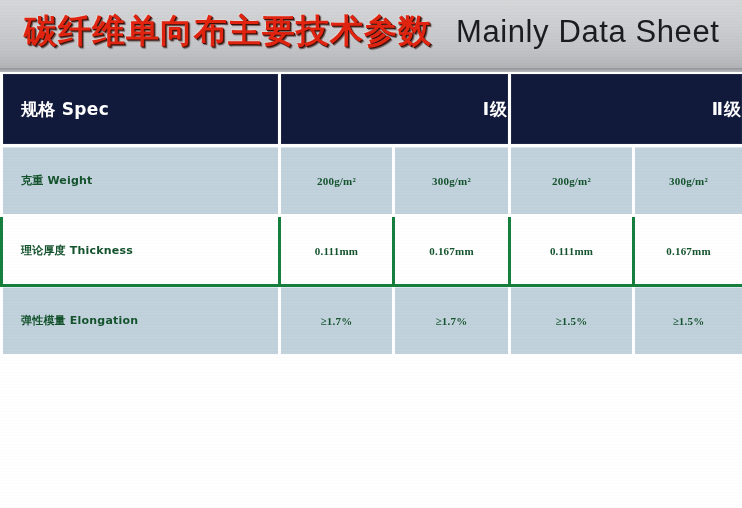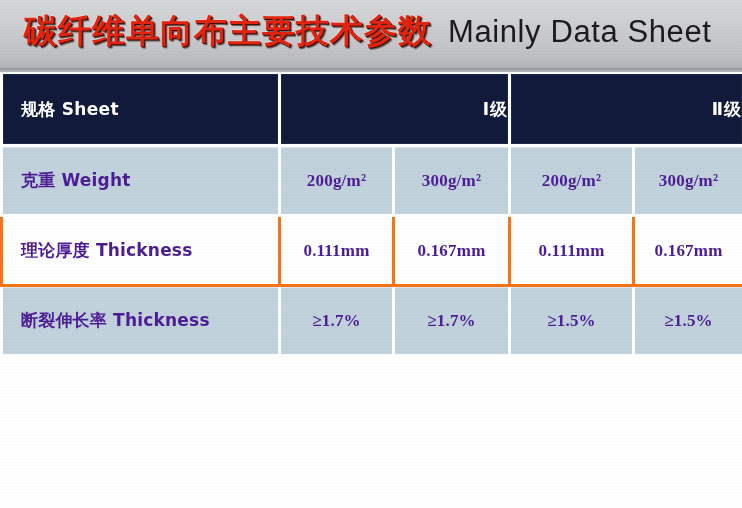--- a/index.html
+++ b/index.html
@@ -58,21 +58,21 @@
     font-size: 33px;
     font-weight: 700;
     color: #e02410;
     letter-spacing: 1px;
     text-shadow:
        1px 1px 0 #3a1008,
        2px 2px 1px rgba(40,12,6,0.6),
       -1px -1px 0 rgba(255,225,215,0.35);
   }
   .title-en {
-    margin-left: 16px;
+    margin-left: 24px;
     font-family: "Liberation Sans", "DejaVu Sans", sans-serif;
     font-size: 31px;
     font-weight: 400;
     color: #1b1b20;
     letter-spacing: 0.6px;
   }
 
   
   .table-wrap {
     position: absolute;
@@ -116,32 +116,32 @@
     font-size: 17px;
     font-weight: 700;
     font-family: "DejaVu Sans", "Liberation Sans", sans-serif;
     letter-spacing: 1px;
   }
 
   
   tbody td {
     height: 67px;
     padding: 0;
-    font-size: 17px;
-    color: #4c1d95;
+    font-size: 11px;
+    color: #14532d;
     vertical-align: middle;
   }
   tbody tr.row-tint td {
     background: #c2d2dd;
     border: 3px solid #ffffff;
     box-shadow: inset 0 1px 0 rgba(255,255,255,0.45);
   }
   tbody tr.row-plain td {
     background: #ffffff;
-    border: 3px solid #f97316;
+    border: 3px solid #15803d;
   }
   td.label {
     text-align: left;
     padding-left: 18px;
     font-weight: 700;
     font-family: "DejaVu Sans", "Liberation Sans", sans-serif;
     letter-spacing: 0.2px;
     white-space: nowrap;
   }
   tbody tr.row-plain td.label {
@@ -186,21 +186,21 @@
       <colgroup>
         <col class="c-spec">
         <col class="c-d1">
         <col class="c-d2">
         <col class="c-d3">
         <col class="c-d4">
       </colgroup>
 
       <thead>
         <tr>
-          <th class="th-spec">规格 Sheet</th>
+          <th class="th-spec">规格 Spec</th>
           <th class="th-grade" colspan="2">Ⅰ级</th>
           <th class="th-grade" colspan="2">Ⅱ级</th>
         </tr>
       </thead>
 
       <tbody>
 
         <tr class="row-tint">
           <td class="label">克重 Weight</td>
           <td class="value">200g/m²</td>
@@ -213,21 +213,21 @@
           <td class="label">理论厚度  Thickness</td>
           <td class="value">0.111mm</td>
           <td class="value">0.167mm</td>
           <td class="value">0.111mm</td>
           <td class="value">0.167mm</td>
         </tr>
 
 
 
         <tr class="row-tint">
-          <td class="label">断裂伸长率 Thickness</td>
+          <td class="label">弹性模量 Elongation</td>
           <td class="value">≥1.7%</td>
           <td class="value">≥1.7%</td>
           <td class="value">≥1.5%</td>
           <td class="value">≥1.5%</td>
         </tr>
 
       </tbody>
     </table>
   </div>
 

